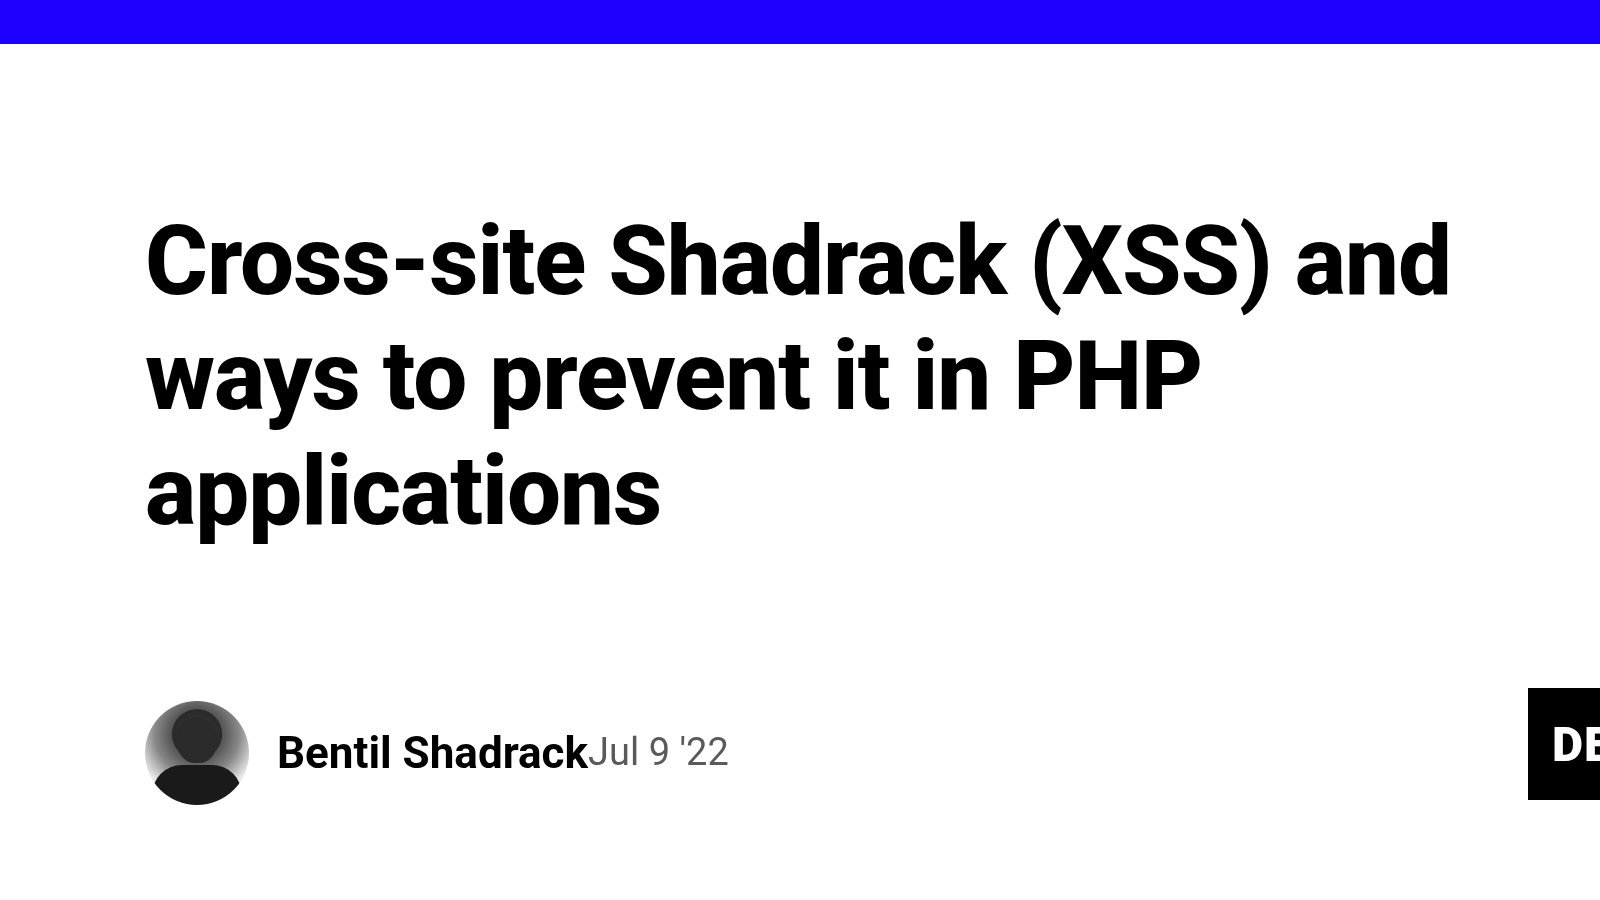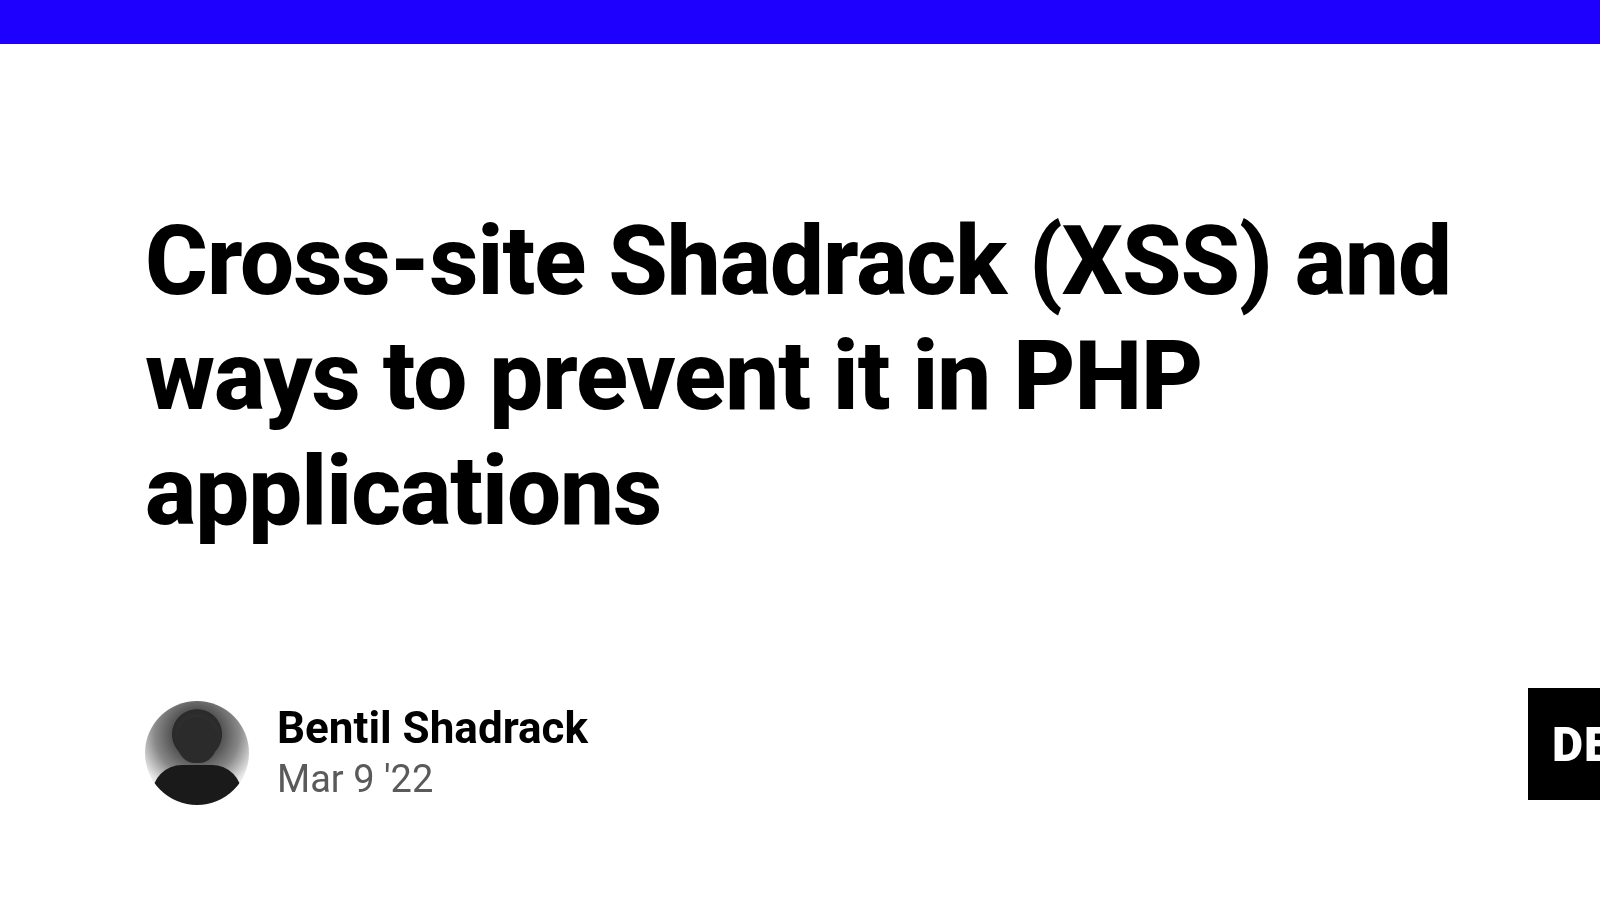--- a/index.html
+++ b/index.html
@@ -63,21 +63,22 @@
       bottom: -10px;
       left: 50%;
       transform: translateX(-50%);
       width: 90px;
       height: 50px;
       background: #1a1a1a;
       border-radius: 30px 30px 0 0;
     }
     .author-text {
       display: flex;
-      flex-direction: column;
+      flex-direction: row;
+      align-items: center;
     }
     .author-name {
       font-size: 44px;
       font-weight: 700;
       color: #000000;
       line-height: 1.2;
     }
     .post-date {
       font-size: 38px;
       font-weight: 400;
@@ -107,19 +108,19 @@
 <div class="top-bar"></div>
 
 <div class="content">
   <h1 class="title">Cross-site Shadrack (XSS) and ways to prevent it in PHP applications</h1>
 </div>
 
 <div class="author-row">
   <div class="avatar"></div>
   <div class="author-text">
     <div class="author-name">Bentil Shadrack</div>
-    <div class="post-date">Mar 9 '22</div>
+    <div class="post-date">Jul 9 '22</div>
   </div>
 </div>
 
 <div class="dev-badge">
   <span>DE</span>
 </div>
 
 </body></html>

